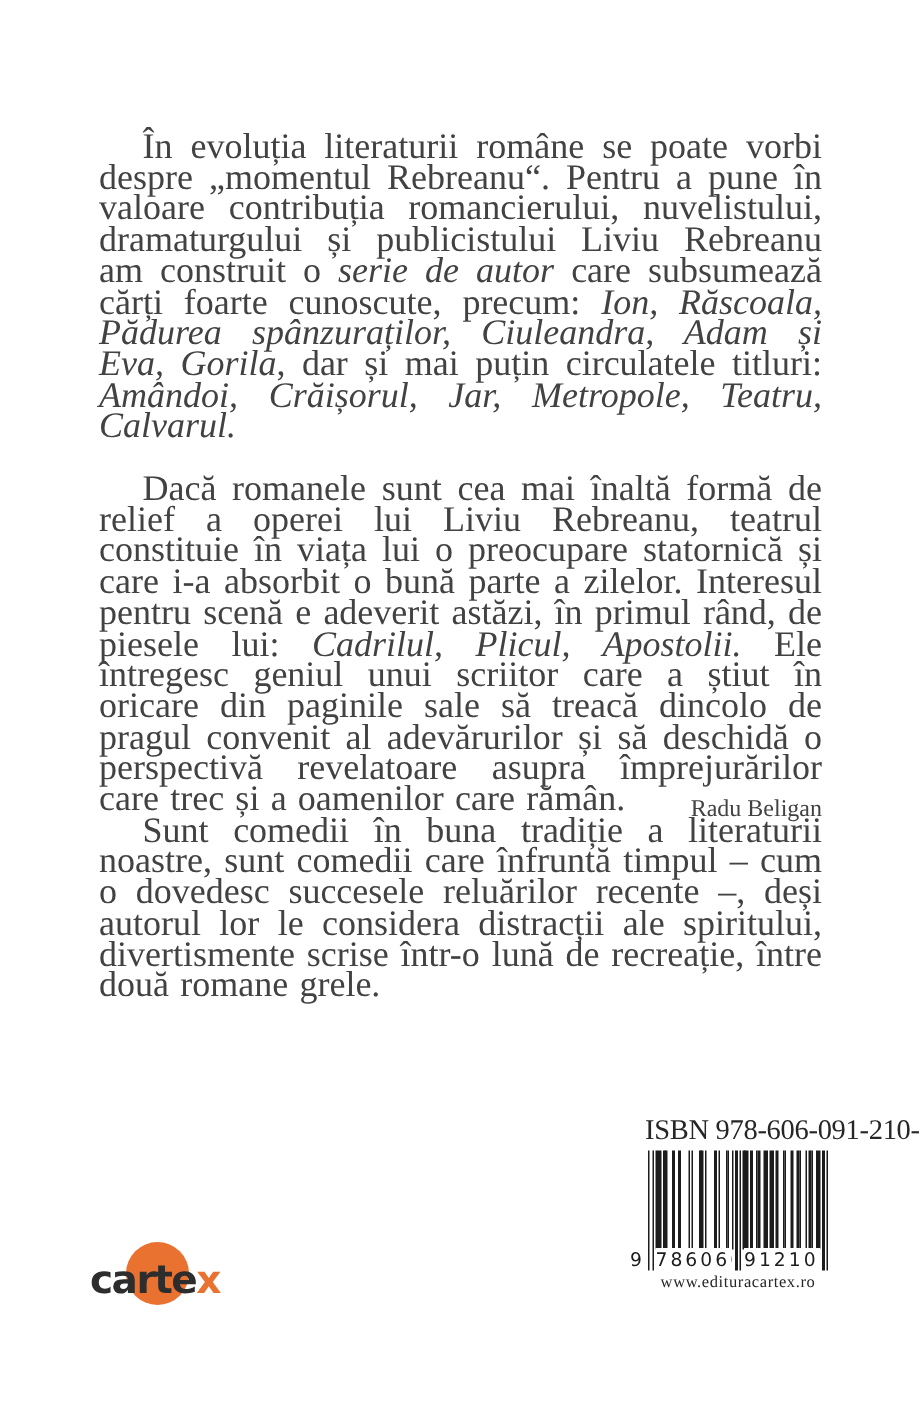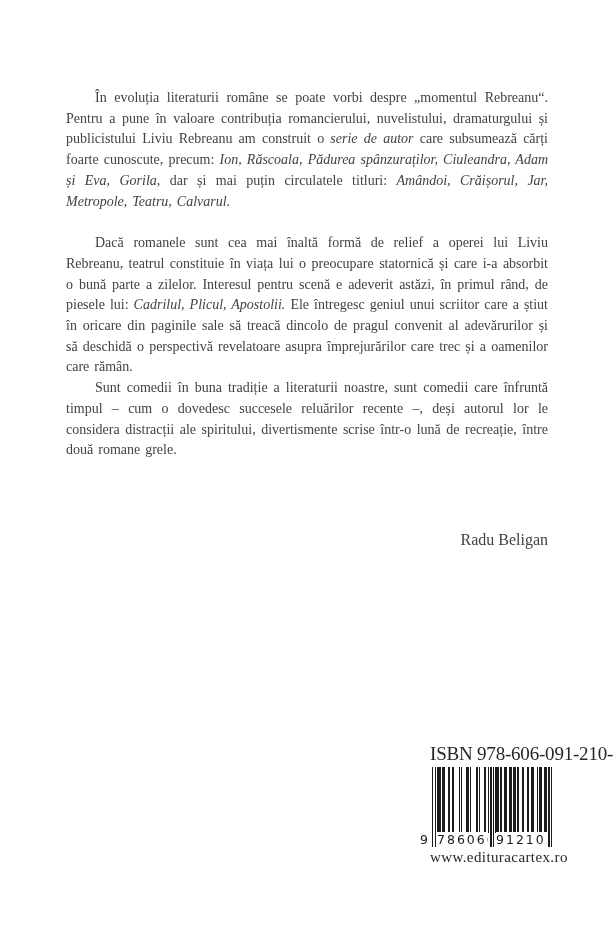--- a/index.html
+++ b/index.html
@@ -2,21 +2,21 @@
 <html><head>
 <meta charset="utf-8">
 <style>
   html,body{margin:0;padding:0;background:#888;}
   .page{
     position:relative;width:614px;height:946px;background:#ffffff;
     font-family:"Liberation Serif",serif;overflow:hidden;margin:0 auto;
   }
   .text-block{
     position:absolute;left:66px;right:66px;top:88px;
-    color:#424242;font-size:14px;line-height:20.7px;
+    color:#424242;font-size:24px;line-height:20.7px;
     text-align:justify;word-spacing:1.5px;
   }
   .text-block p{margin:0;text-indent:29px;}
   .text-block p.gap-before{margin-top:21px;}
   .text-block i{font-style:italic;}
   .signature{
     position:absolute;right:66px;top:531px;color:#424242;
     font-size:16px;text-align:right;
   }
   .barcode-block{
@@ -29,21 +29,21 @@
   .ean .bar{position:absolute;top:0;height:66px;background:#1c1c1c;}
   .ean .bar.guard{height:80px;z-index:3;}
   .ean .d{
     position:absolute;top:65px;height:15px;z-index:2;background:#ffffff;
     font-family:"DejaVu Sans",sans-serif;font-size:12.5px;line-height:15px;
     color:#1c1c1c;text-align:center;letter-spacing:2px;overflow:hidden;
   }
   .ean .d-left{left:-13px;width:10px;background:transparent;letter-spacing:0;}
   .ean .d-g1{left:5px;width:51px;}
   .ean .d-g2{left:64px;width:51px;}
-  .bc-url{font-size:15px;letter-spacing:.4px;margin-top:2px;white-space:nowrap;}
+  .bc-url{font-size:11px;letter-spacing:.4px;margin-top:2px;white-space:nowrap;}
   .logo{position:absolute;left:60px;top:826px;width:110px;height:50px;}
   .logo-circle{
     position:absolute;left:24px;top:2px;width:42px;height:42px;border-radius:50%;
   }
   .logo-text{
     position:absolute;left:0;top:13px;z-index:2;
     font-family:"DejaVu Sans",sans-serif;font-weight:bold;
     font-size:26px;letter-spacing:-1px;white-space:nowrap;
   }
 </style>
@@ -110,14 +110,18 @@
         <div class="bar" style="left: 107.368px; width: 1.41316px; background: rgb(28, 28, 28);"></div>
         <div class="bar" style="left: 108.632px; width: 1.41316px; background: rgb(28, 28, 28);"></div>
         <div class="bar" style="left: 112.421px; width: 1.41316px; background: rgb(28, 28, 28);"></div>
         <div class="bar" style="left: 113.684px; width: 1.41316px; background: rgb(28, 28, 28);"></div>
         <div class="bar guard" style="left: 116.211px; width: 1.41316px; background: rgb(28, 28, 28);"></div>
         <div class="bar guard" style="left: 118.737px; width: 1.41316px; background: rgb(28, 28, 28);"></div>
       </div>
     <div class="bc-url">www.edituracartex.ro</div>
   </div>
 
+  <div class="logo">
+    <span class="logo-circle" style="background: rgb(233, 114, 49);"></span>
+    <span class="logo-text" style="color: rgb(45, 45, 45);"><span>carte</span><span class="logo-x" style="color: rgb(233, 114, 49);">x</span></span>
+  </div>
 
 </div>
 
 </body></html>

